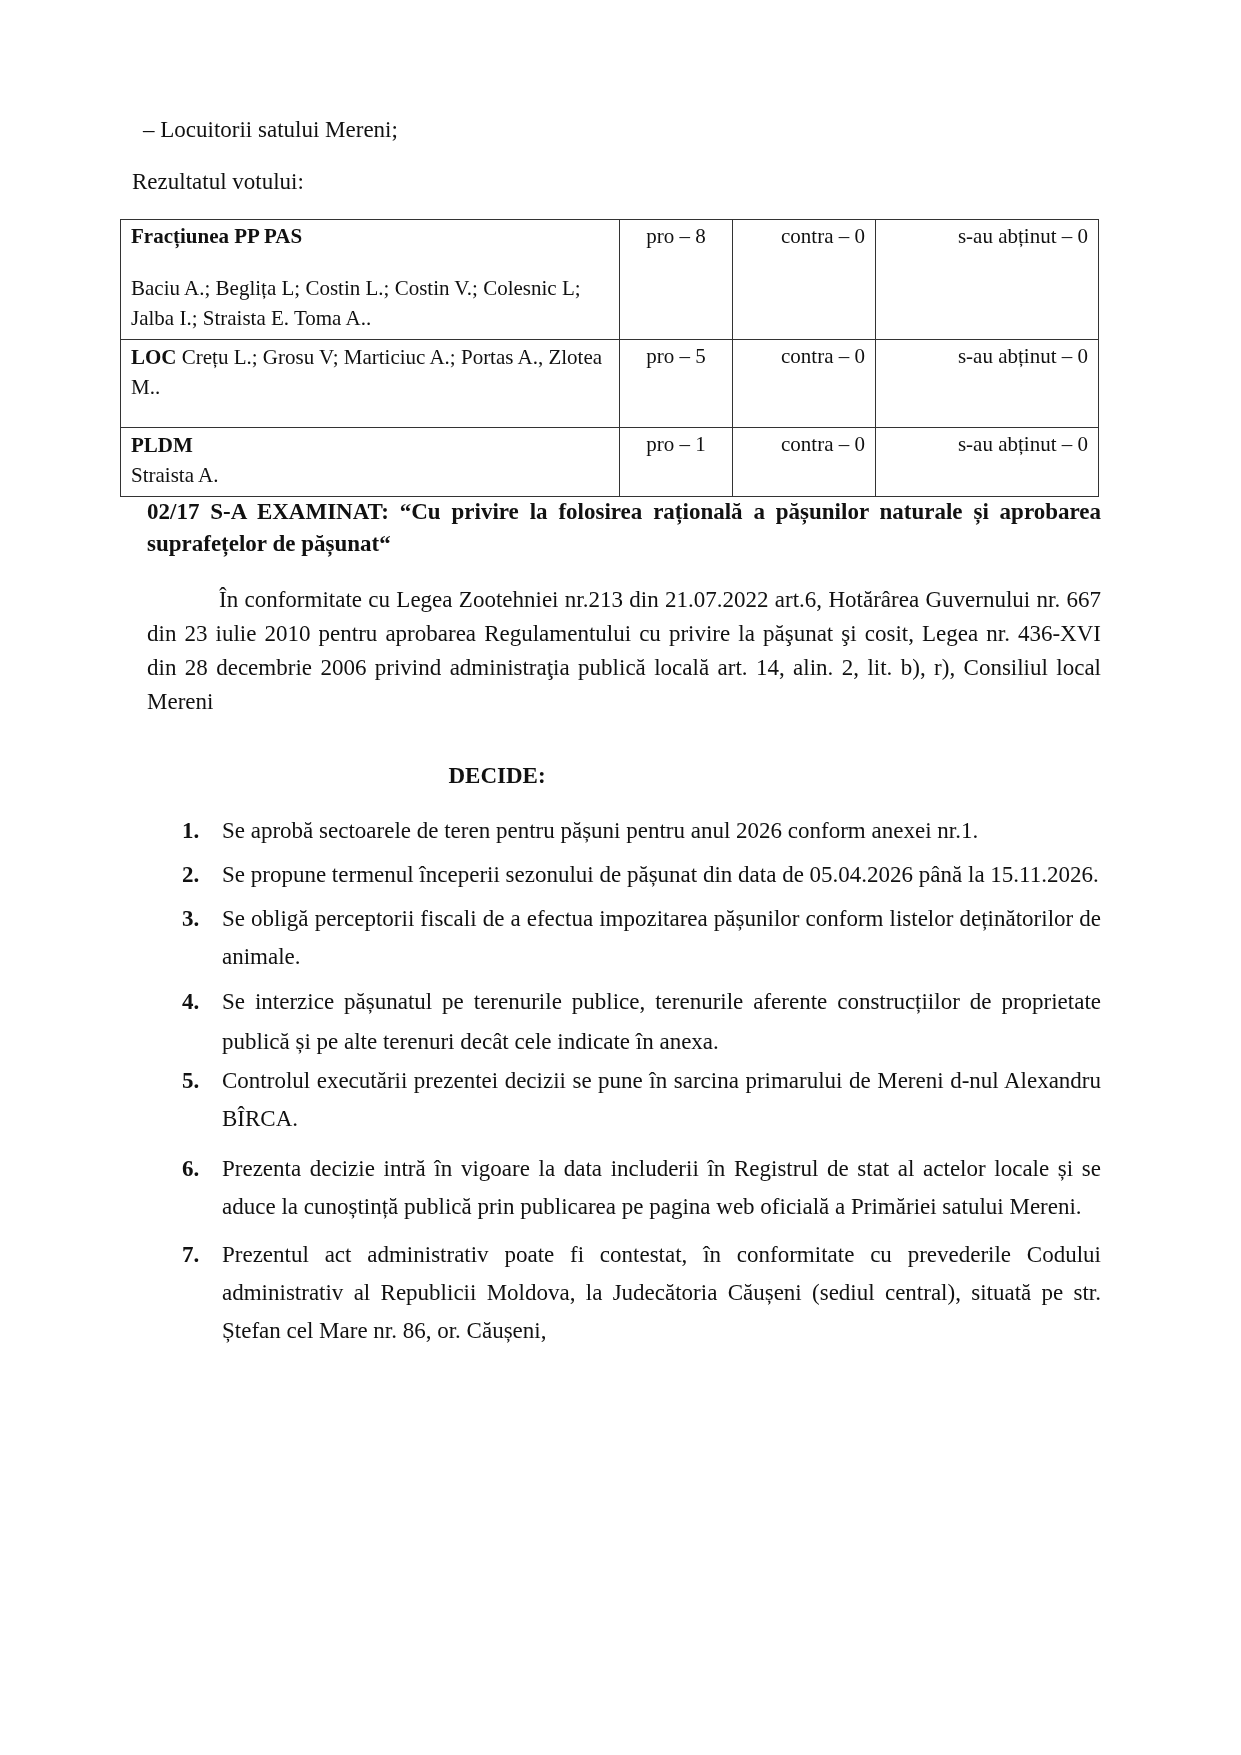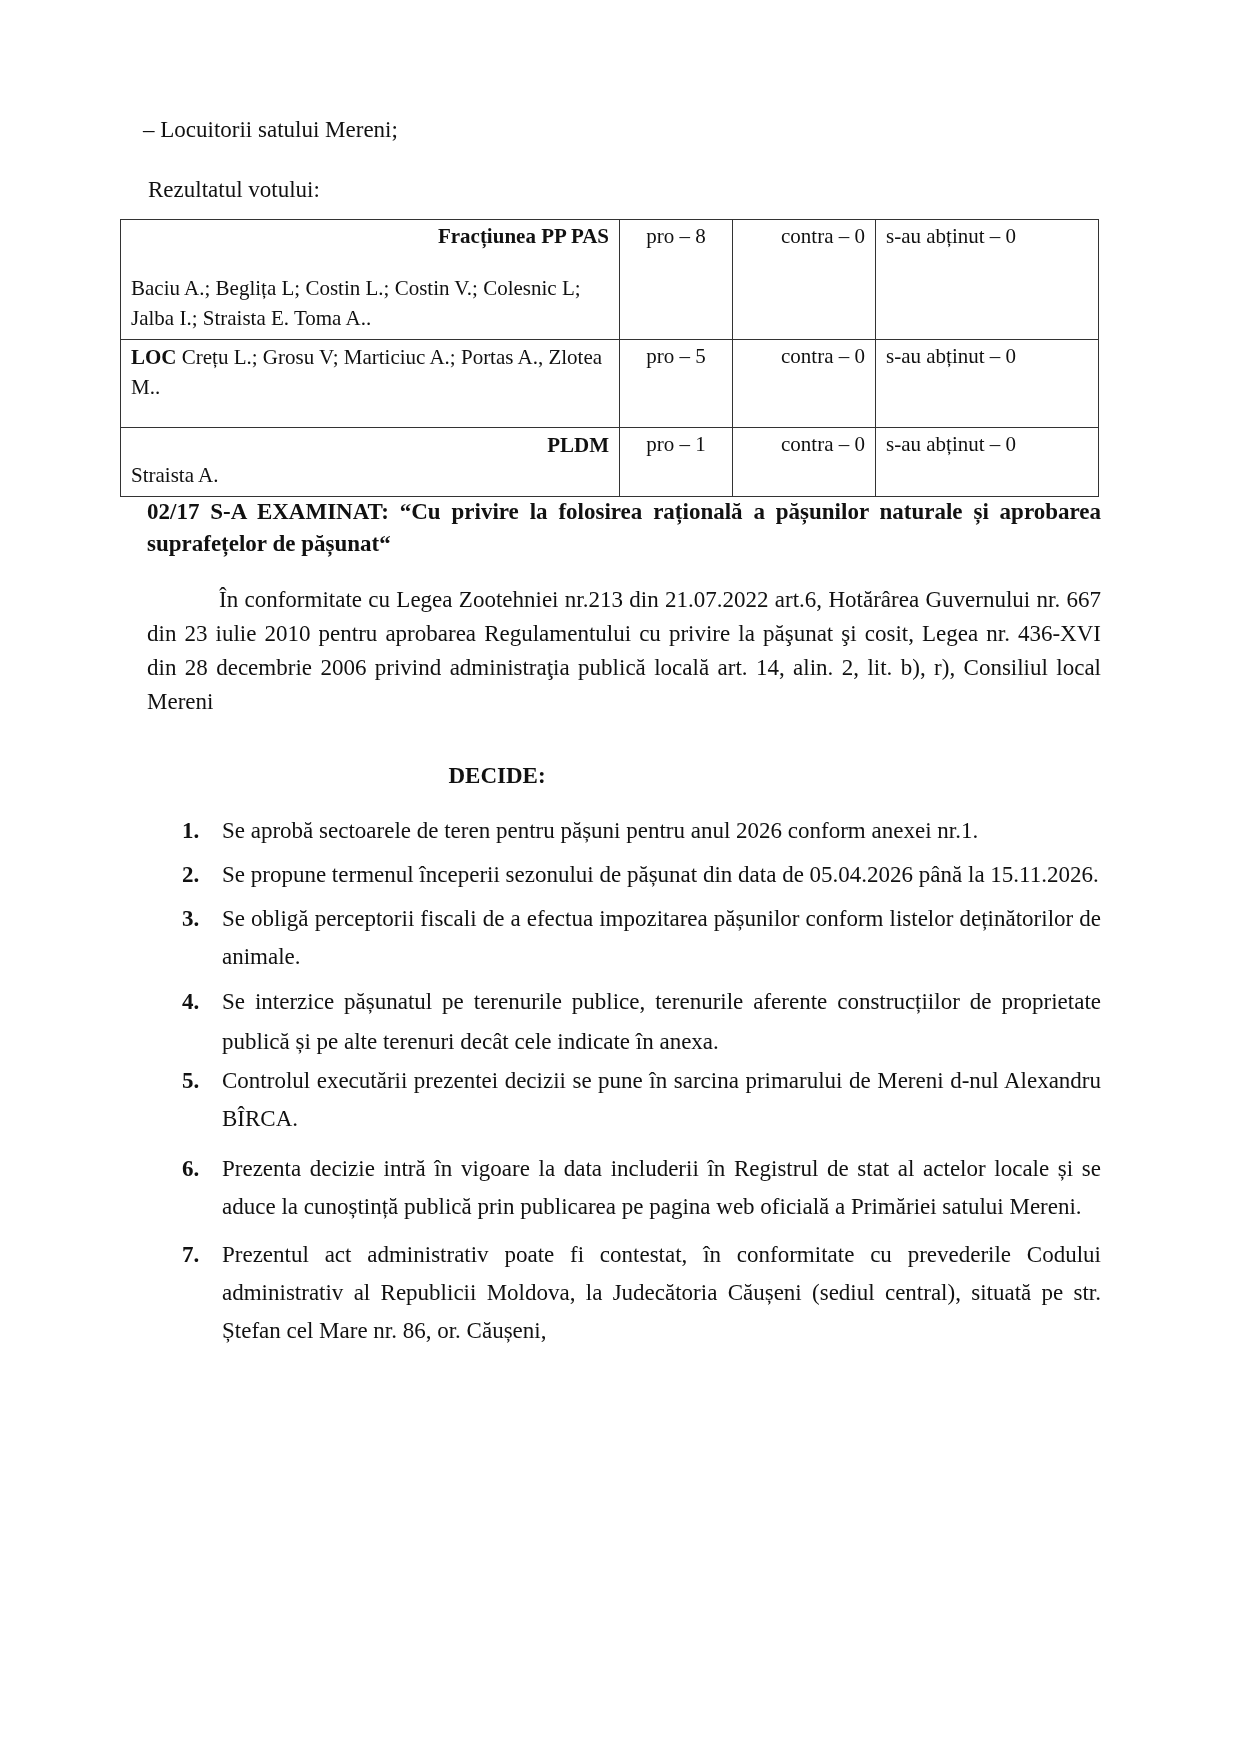--- a/index.html
+++ b/index.html
@@ -3,35 +3,35 @@
   <meta charset="utf-8">
   <style>
     html, body { margin: 0; padding: 0; background: #ffffff; }
     body {
       width: 1241px; height: 1755px; position: relative; overflow: hidden;
       font-family: "Liberation Serif", "DejaVu Serif", serif;
       color: #111111; font-size: 23px;
     }
     .line { position: absolute; white-space: nowrap; }
     #l-loc { left: 143px; top: 117px; }
-    #l-rez { left: 148px; top: 169px; margin-top: 8px; }
+    #l-rez { left: 132px; top: 169px; }
 
     table.votes {
       position: absolute; left: 120px; top: 219px; width: 979px;
       border-collapse: collapse; font-size: 21px; line-height: 33px;
     }
     table.votes td { border: 1.5px solid #333; vertical-align: top; padding: 0 10px; }
     td.c-names { width: 478px; }
     td.c-pro { width: 92px; text-align: center; }
     td.c-contra { width: 122px; text-align: right; }
-    td.c-abt { text-align: left; }
+    td.c-abt { text-align: right; }
     .row1 td { height: 119px; }
     .row2 td { height: 85px; }
     .row3 td { height: 66px; }
-    .faction { font-weight: bold; text-align: right; }
+    .faction { font-weight: bold; }
     .gap { height: 20px; }
 
     .heading {
       position: absolute; left: 147px; top: 496px; width: 954px;
       font-weight: bold; font-size: 23px; line-height: 32px; text-align: justify;
       text-align-last: left;
     }
     .para {
       position: absolute; left: 147px; top: 583px; width: 954px;
       line-height: 34px; text-align: justify; text-indent: 72px;

